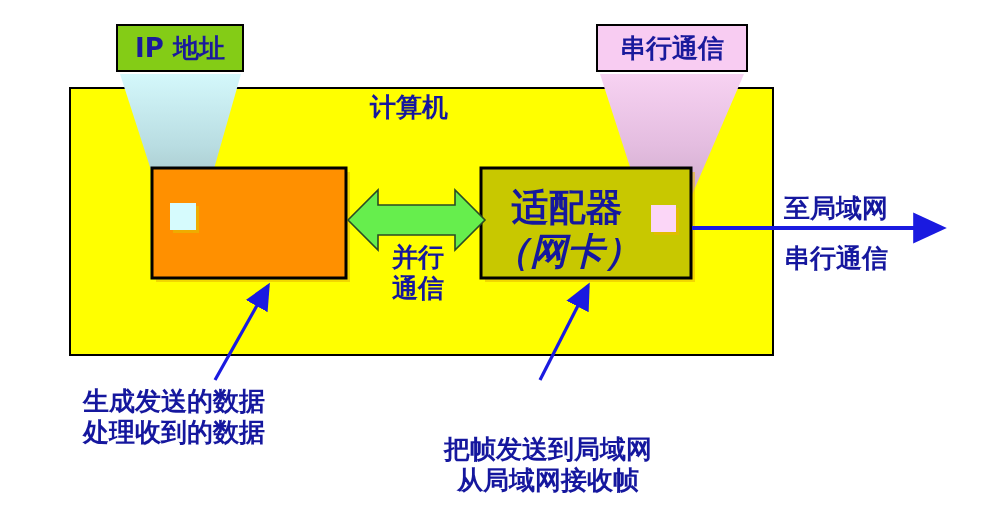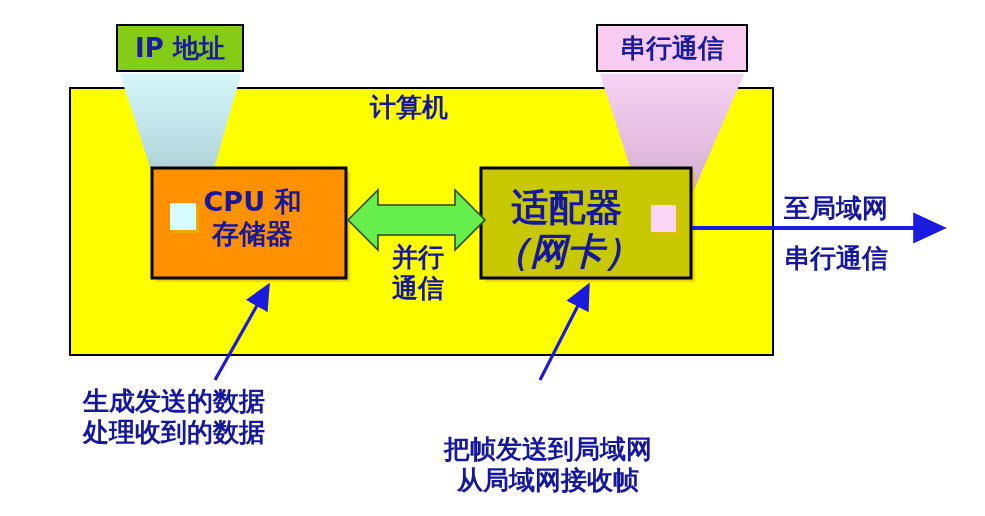--- a/index.html
+++ b/index.html
@@ -172,24 +172,20 @@
   <div class="label-box" id="ip-label">
     <span>IP 地址</span>
   </div>
 
   <div class="label-box" id="hw-label">
     <span>串行通信</span>
   </div>
 
   <div class="txt" id="computer-title">计算机</div>
 
-  <div class="txt" id="cpu-text">
-    <span class="l1">CPU 和</span>
-    <span class="l2">存储器</span>
-  </div>
 
   <div class="txt" id="adapter-text">
     <span class="l1">适配器</span>
     <span class="l2">（网卡）</span>
   </div>
 
   <div class="txt" id="parallel-text">
     <span class="l1">并行</span>
     <span class="l2">通信</span>
   </div>

